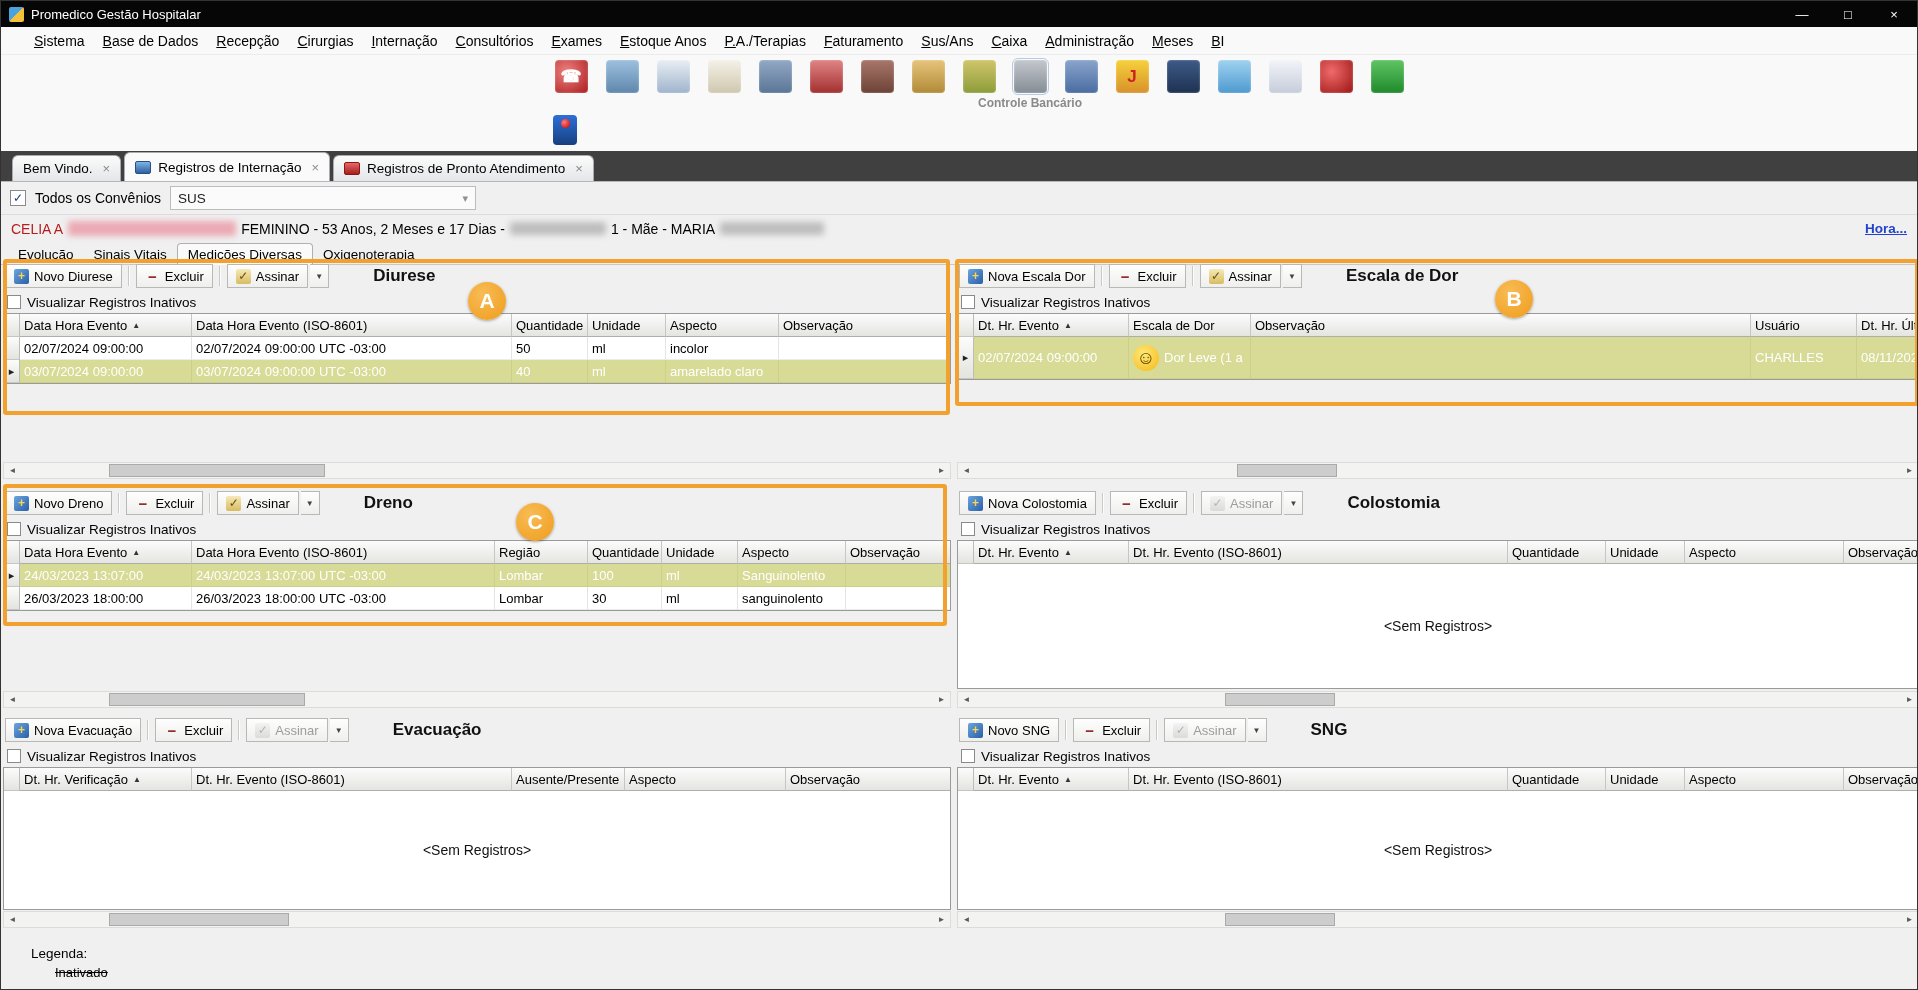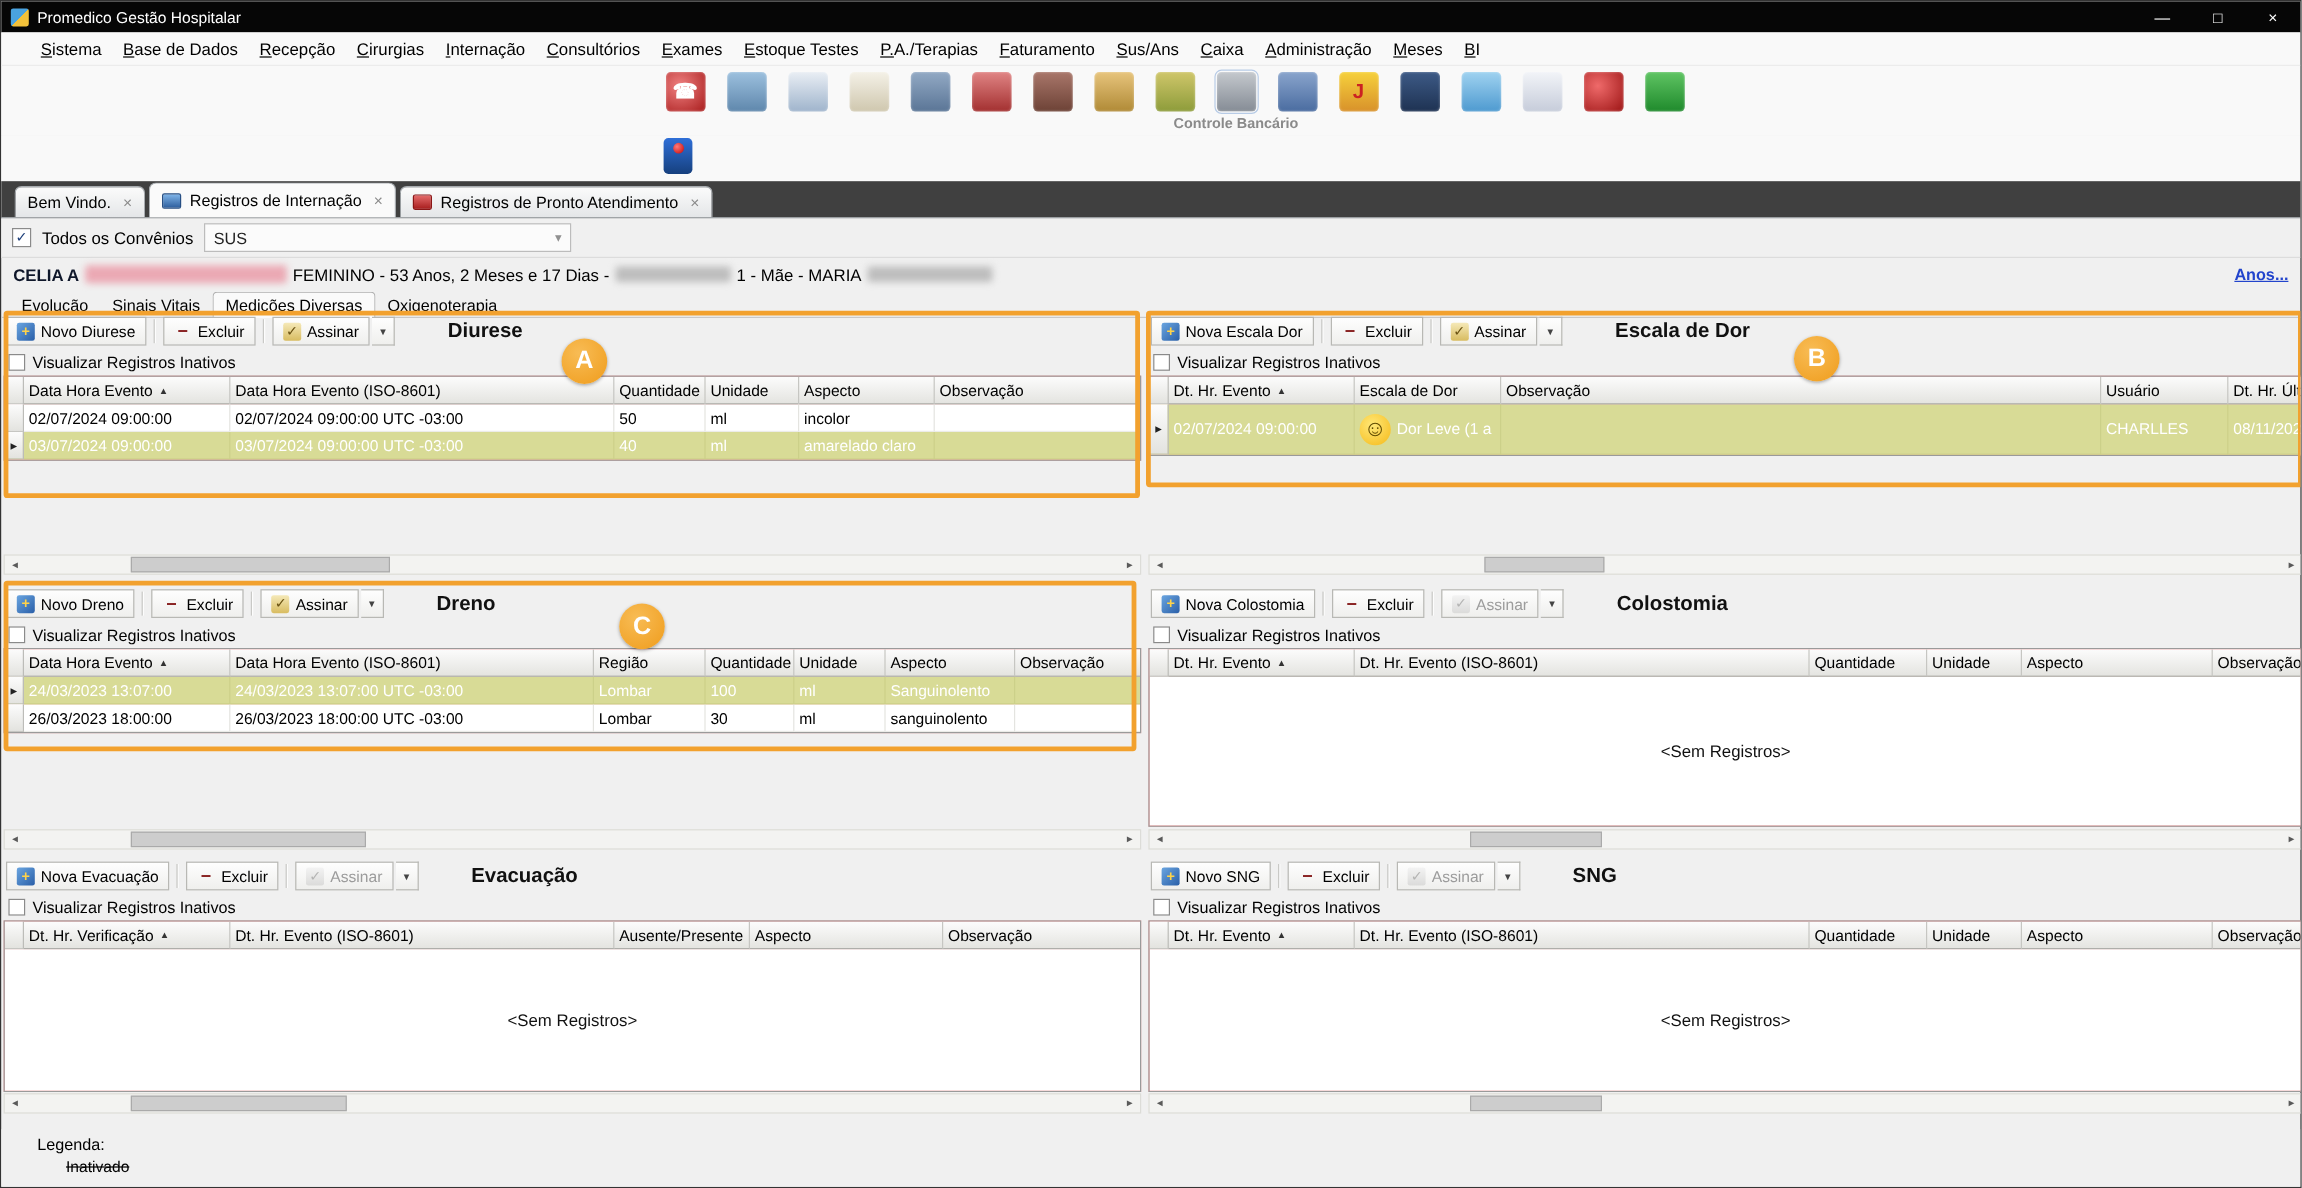--- a/index.html
+++ b/index.html
@@ -54,21 +54,21 @@
   .tab-ico.screen { background:linear-gradient(#7fb4e8,#2e5f9e); border:1px solid #274f84; }
   .tab-ico.ambulance { background:linear-gradient(#e46a6a,#a81e1e); border:1px solid #8a1616; }
   .tab-close { color:#8a8a8a; font-size:13px; margin-left:3px; }
   
   .filtersrow { height:33px; display:flex; align-items:center; padding-left:9px; gap:9px; background:#f0f0f0; border-bottom:1px solid #dcdcdc; }
   .checkbox { width:16px; height:16px; background:#fff; border:1px solid #8a8a8a; display:inline-flex; align-items:center; justify-content:center; font-size:12px; color:#1d3f7a; flex:0 0 auto; }
   .checkbox.small { width:14px; height:14px; }
   .combo { width:306px; height:24px; background:#fbfbfb; border:1px solid #bcbcbc; display:flex; align-items:center; padding:0 7px; font-size:13.5px; color:#222; }
   .combo-arrow { margin-left:auto; color:#909090; font-size:11px; }
   .patientrow { height:27px; display:flex; align-items:center; padding:0 10px; gap:5px; font-size:14px; }
-  .p-name { color:#0f172a; font-weight:bold; }
+  .p-name { color:#b91c1c; font-weight:normal; }
   .redact { border-radius:2px; filter:blur(3px); }
   .redact.pink { width:168px; height:15px; background:#eba9b4; }
   .redact.gray { width:96px; height:13px; background:#bdbdbd; }
   .redact.gray2 { width:104px; height:13px; background:#bdbdbd; }
   .mais { margin-left:auto; color:#2244cc; text-decoration:underline; font-size:13.5px; font-weight:bold; }
   .subtabs { height:23px; display:flex; align-items:flex-end; padding-left:7px; border-bottom:1px solid #c8c8c8; }
   .subtab { padding:3px 10px 2px 10px; font-size:13.5px; }
   .subtab.active { background:#fafafa; border:1px solid #b0b0b0; border-bottom:1px solid #fafafa; border-radius:4px 4px 0 0; margin-bottom:-1px; }
   
   .panel { position:absolute; }
@@ -133,21 +133,21 @@
   </div>
 
   <div class="menubar">
     <span class="menu-item">Sistema</span>
     <span class="menu-item">Base de Dados</span>
     <span class="menu-item">Recepção</span>
     <span class="menu-item">Cirurgias</span>
     <span class="menu-item">Internação</span>
     <span class="menu-item">Consultórios</span>
     <span class="menu-item">Exames</span>
-    <span class="menu-item">Estoque Testes</span>
+    <span class="menu-item">Estoque Anos</span>
     <span class="menu-item">P.A./Terapias</span>
     <span class="menu-item">Faturamento</span>
     <span class="menu-item">Sus/Ans</span>
     <span class="menu-item">Caixa</span>
     <span class="menu-item">Administração</span>
     <span class="menu-item">Meses</span>
     <span class="menu-item">BI</span>
   </div>
 
   <div class="toolbar">
@@ -238,21 +238,21 @@
     </div>
   </div>
 
   <div class="patientrow">
     <span class="p-name">CELIA A</span>
     <span class="redact pink"></span>
     <span>FEMININO - 53 Anos, 2 Meses e 17 Dias -</span>
     <span class="redact gray"></span>
     <span>1 - Mãe - MARIA</span>
     <span class="redact gray2"></span>
-    <span class="mais">Anos...</span>
+    <span class="mais">Hora...</span>
   </div>
 
   <div class="subtabs">
     <span class="subtab">Evolução</span>
     <span class="subtab">Sinais Vitais</span>
     <span class="subtab active">Medições Diversas</span>
     <span class="subtab">Oxigenoterapia</span>
   </div>
 
   <div class="panel p-left" style="top:260px;height:218px;">

